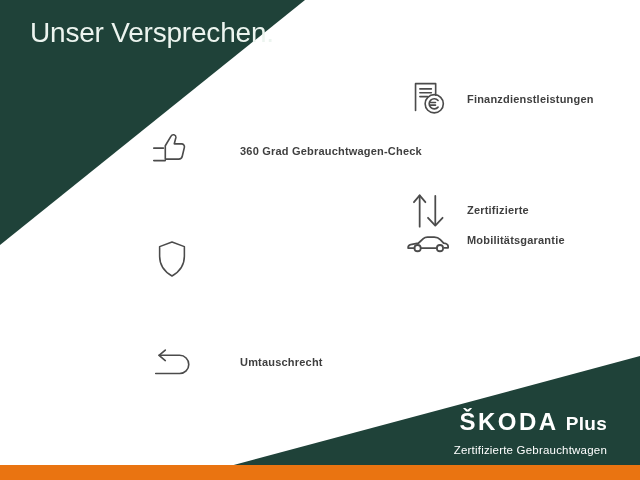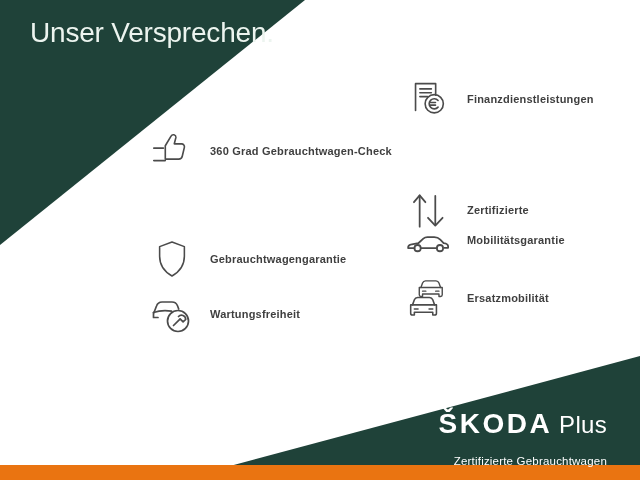--- a/index.html
+++ b/index.html
@@ -28,31 +28,31 @@
   .benefit .icon-box{
     width:52px;height:52px;display:flex;align-items:center;justify-content:center;
     flex:0 0 52px;
   }
   .benefit .icon-box svg{stroke:var(--stroke);fill:none;stroke-width:1.7;
     stroke-linecap:round;stroke-linejoin:round;}
   .benefit .label{
     color:var(--ink);font-size:11px;font-weight:700;letter-spacing:0.2px;
     white-space:nowrap;
   }
-  .benefit.left{left:146px;transform:translateY(-50%);}
+  .benefit.left{left:146px;transform:translateY(-50%);gap:30px;}
   .benefit.left .label{margin-left:12px;}
   .benefit.right{left:402px;transform:translateY(-50%);}
   .benefit.right .label{margin-left:13px;}
   .logo{
     position:absolute;right:33px;top:408px;z-index:3;text-align:right;color:#ffffff;
   }
   .logo .brandline{display:flex;align-items:baseline;justify-content:flex-end;gap:7px;}
-  .logo .brand{font-size:28px;font-weight:700;letter-spacing:2.5px;}
-  .logo .suffix{font-size:24px;font-weight:400;letter-spacing:0.3px;}
-  .logo .tagline{font-size:11.5px;font-weight:400;margin-top:15px;letter-spacing:0.2px;}
+  .logo .brand{font-size:24px;font-weight:700;letter-spacing:2.5px;}
+  .logo .suffix{font-size:19px;font-weight:700;letter-spacing:0.3px;}
+  .logo .tagline{font-size:11.5px;font-weight:400;margin-top:8px;letter-spacing:0.2px;}
 </style>
 </head>
 <body>
 
 <div class="canvas">
 
   <svg class="bg-layer" viewBox="0 0 640 480" xmlns="http://www.w3.org/2000/svg">
     <polygon points="0,0 305,0 0,245" fill="#1f4239"></polygon>
     <polygon points="230,466 640,356 640,466" fill="#1f4239"></polygon>
     <rect x="0" y="465" width="640" height="15" fill="#ea7411"></rect>
@@ -72,37 +72,32 @@
     <span class="label">360 Grad Gebrauchtwagen-Check</span>
   </div>
 
 
   <div class="benefit left" style="top:259px">
     <span class="icon-box">
       <svg width="44" height="44" viewBox="0 0 48 48">
         <path d="M24 5.5 L37.5 10.5 V21 C37.5 30.5 32 38 24 42.5 C16 38 10.5 30.5 10.5 21 V10.5 Z"></path>
       </svg>
     </span>
-    <span class="label">Gebrauchtwagengarantie</span>
   </div>
 
-  <div class="benefit left" style="top:314px">
+
+  <div class="benefit left" style="top:362px">
     <span class="icon-box">
-      <svg width="48" height="48" viewBox="0 0 48 48">
-        <path d="M6 22.5 l2.5-6.5 A6 6 0 0 1 14 12 h10 a6 6 0 0 1 5.5 3.8 l1.2 3.2"></path>
-        <path d="M5.5 22.5 c3.5-1.2 7.5-1.8 11.5-1.8 2.3 0 4.5 .2 6.5 .5"></path>
-        <path d="M5.5 22.5 v5 h4.5"></path>
-        <circle cx="30" cy="31" r="10.5"></circle>
-        <path d="M25.5 35.5 l6.2-6.2"></path>
-        <path d="M30.5 26.5 a4.2 4.2 0 0 1 7.2 2.9 l-2.6 2.4 -3-3"></path>
+      <svg width="46" height="46" viewBox="0 0 48 48">
+        <path d="M17 11.5 l-6.5 5.5 6.5 5.5"></path>
+        <path d="M10.5 17 H32 a9.5 9.5 0 0 1 0 19 H7"></path>
       </svg>
     </span>
-    <span class="label">Wartungsfreiheit</span>
+    <span class="label">Umtauschrecht</span>
   </div>
-
 
   <div class="benefit right" style="top:99px">
     <span class="icon-box">
       <svg width="46" height="46" viewBox="0 0 48 48">
         <path d="M11 36 V8 h21 v12"></path>
         <path d="M15.5 13.5 h12 M15.5 17.5 h12 M15.5 21.5 h8"></path>
         <circle cx="30.5" cy="29" r="9.5"></circle>
         <path d="M34.5 25.5 a5.3 5.3 0 1 0 0 7"></path>
         <path d="M25.8 27.6 h6 M25.8 30.4 h6"></path>
       </svg>
@@ -129,37 +124,20 @@
         <path d="M5 31.5 c-.3-2 1-3 3.5-3.4 l6.2-1 4.8-4.4 c1-.9 2.3-1.4 4-1.4 h6.5 c2.5 0 4.2 .7 5.8 2.3 l3.2 3.3 c2.5 .4 4.3 1.4 4.3 3 v1.6 h-3.7"></path>
         <circle cx="14" cy="31.8" r="3"></circle>
         <circle cx="35.5" cy="31.8" r="3"></circle>
         <path d="M17.2 31.8 h15.2"></path>
         <path d="M11 31.8 H5.2"></path>
       </svg>
     </span>
     <span class="label">Mobilitätsgarantie</span>
   </div>
 
-  <div class="benefit right" style="top:298px">
-    <span class="icon-box">
-      <svg width="48" height="48" viewBox="0 0 48 48">
-        <g transform="translate(12,2) scale(0.82)">
-          <path d="M6 14 l2-5.5 A4 4 0 0 1 12 6 h12 a4 4 0 0 1 4 2.5 L30 14"></path>
-          <path d="M4 14 h28 M4 14 v9 a2 2 0 0 0 2 2 h2 v-3 h20 v3 h2 a2 2 0 0 0 2-2 v-9"></path>
-          <path d="M8 18.5 h4 M24 18.5 h4"></path>
-        </g>
-        <g transform="translate(3,18) scale(0.92)">
-          <path d="M6 14 l2-5.5 A4 4 0 0 1 12 6 h12 a4 4 0 0 1 4 2.5 L30 14"></path>
-          <path d="M4 14 h28 M4 14 v9 a2 2 0 0 0 2 2 h2 v-3 h20 v3 h2 a2 2 0 0 0 2-2 v-9"></path>
-          <path d="M8 18.5 h4 M24 18.5 h4"></path>
-        </g>
-      </svg>
-    </span>
-    <span class="label">Ersatzmobilität</span>
-  </div>
 
   <div class="logo">
     <div class="brandline">
       <span class="brand">ŠKODA</span>
       <span class="suffix">Plus</span>
     </div>
     <div class="tagline">Zertifizierte Gebrauchtwagen</div>
   </div>
 
 </div>

